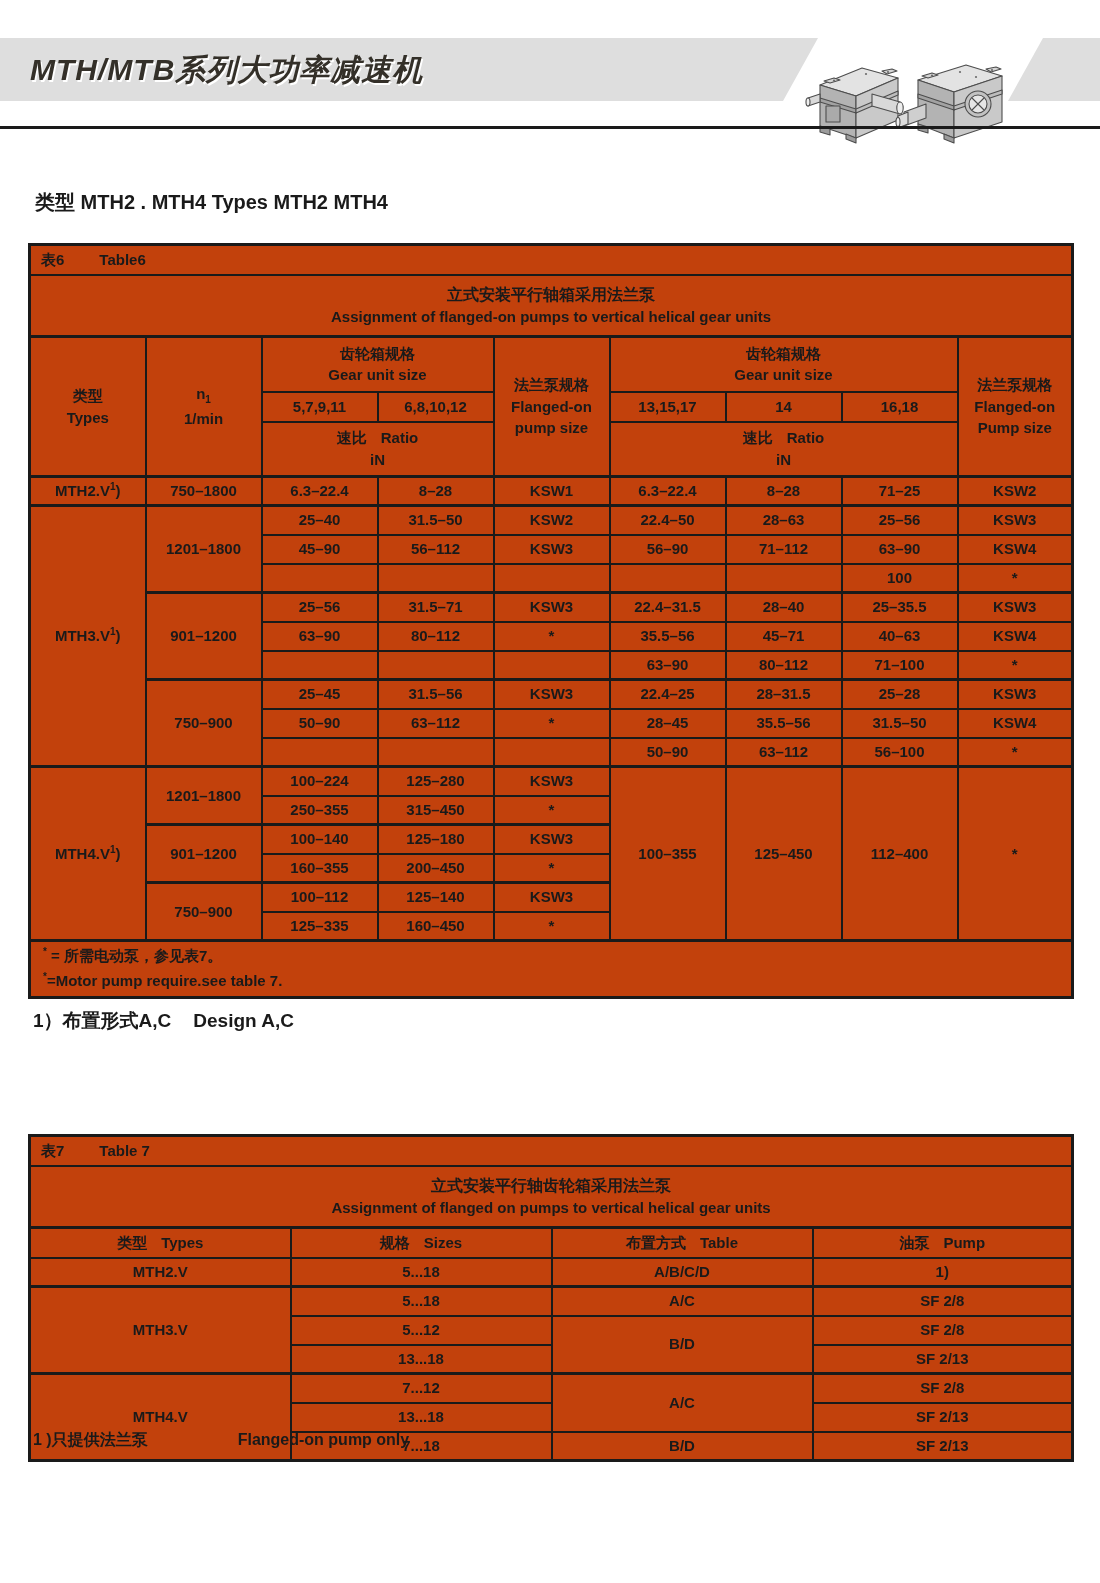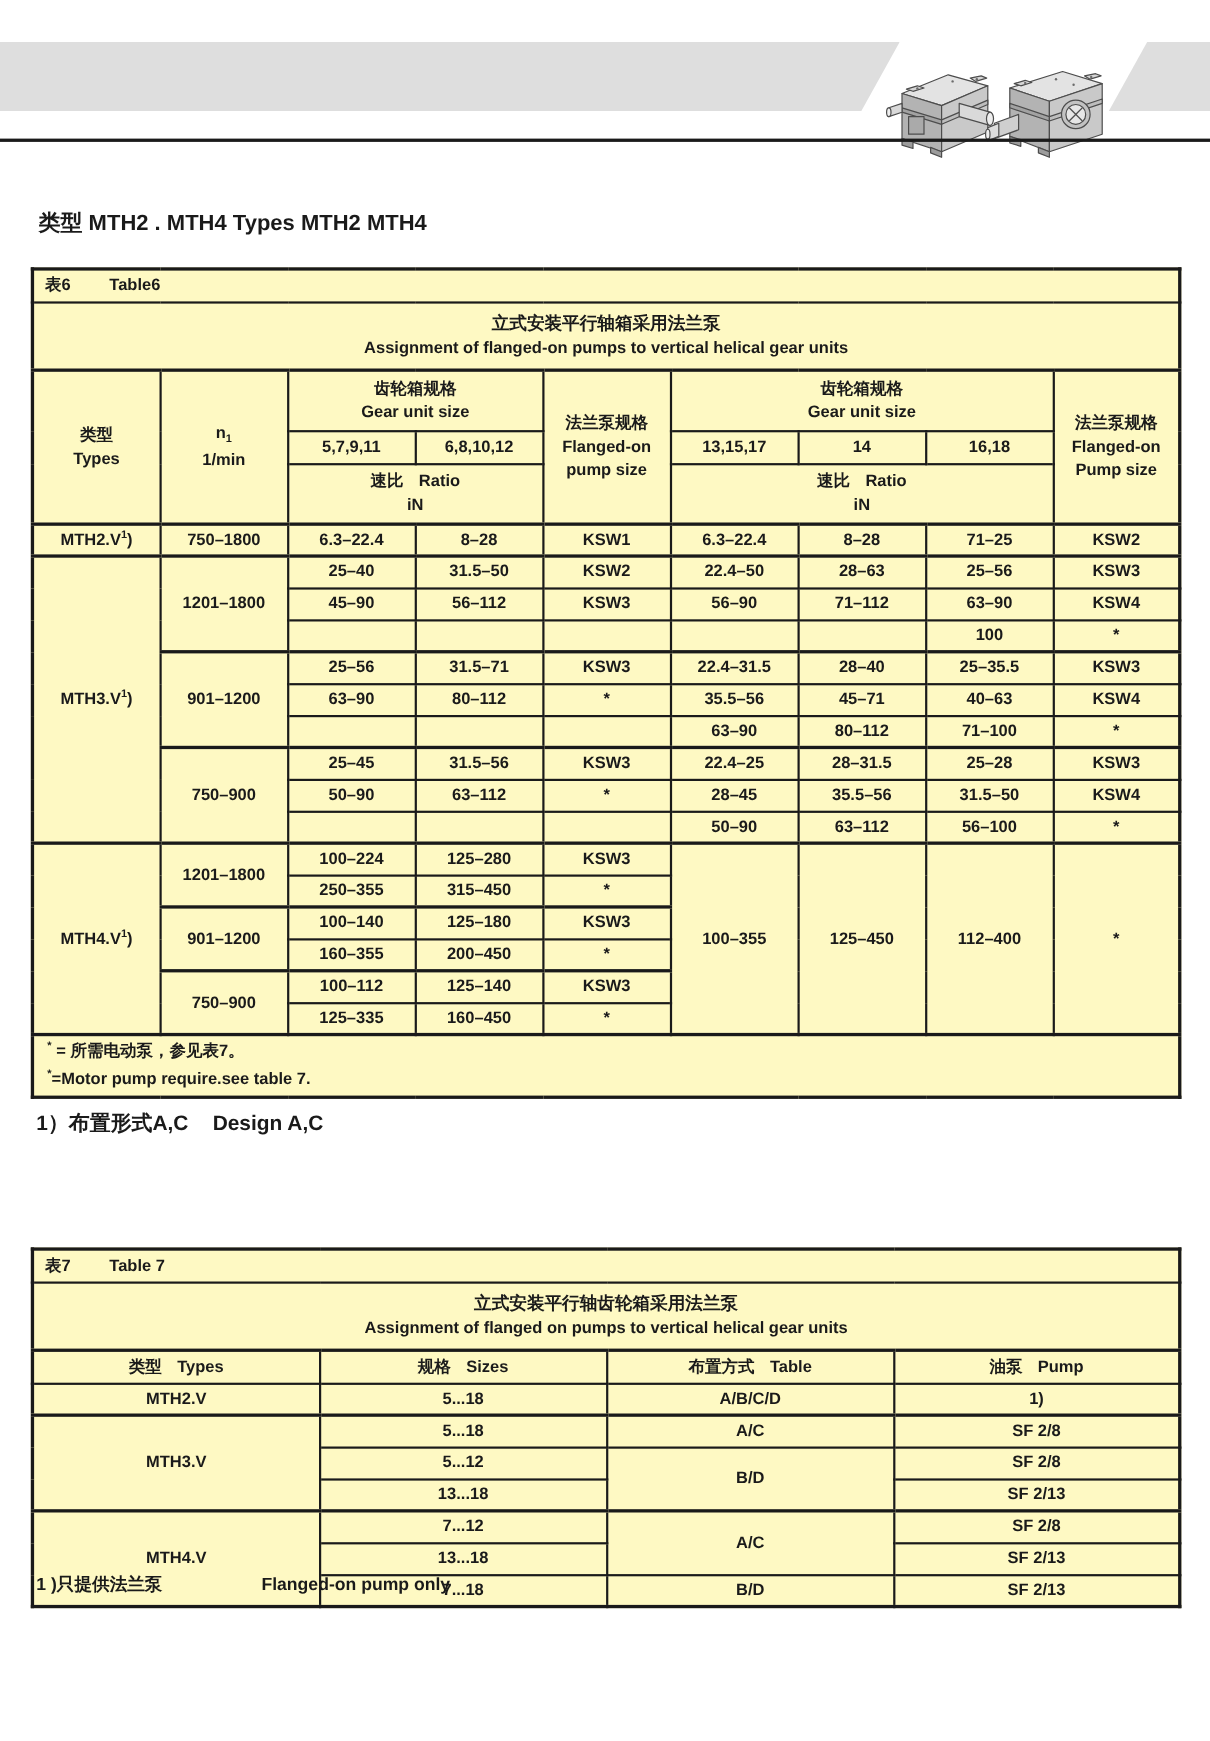--- a/index.html
+++ b/index.html
@@ -23,21 +23,21 @@
   }
   .gears { position:absolute; left:800px; top:12px; width:220px; height:103px; }
   
   .top-rule { position:absolute; left:0; top:126px; width:1100px; height:3px; background:#1a1a1a; }
   
   .sub-line { position:absolute; left:0; width:1100px; height:30px; font-size:20px; font-weight:bold; white-space:nowrap; }
   .sub-line .s1 { position:absolute; left:35px; }
   .sub-line.l1 .s2 { position:absolute; left:432px; }
   .sub-line.l2 .s2 { position:absolute; left:518px; }
   
-  table { border-collapse:collapse; table-layout:fixed; position:absolute; background:#fef9c3; }
+  table { border-collapse:collapse; table-layout:fixed; position:absolute; background:#c2410c; }
   td { border:2px solid #1a1a1a; text-align:center; vertical-align:middle;
        font-size:15px; font-weight:bold; padding:0; line-height:1.45; overflow:hidden; }
   .bt3 { border-top-width:3px !important; }
   .t6 { left:28px; top:243px; width:1043px; border:3px solid #1a1a1a; }
   .t7 { left:28px; top:1134px; width:1043px; border:3px solid #1a1a1a; }
   tr.r-label { height:30px; }
   tr.r-title6 { height:62px; }
   tr.r-h1 { height:55px; }
   tr.r-h2 { height:30px; }
   tr.r-h3 { height:55px; }
@@ -59,20 +59,21 @@
   .note-design .en { margin-left:22px; }
   .note-pump { top:1430px; font-size:16px; }
   .note-pump .en { margin-left:62px;padding-left:28px; }
 </style>
 </head>
 <body>
 
 <div class="banner">
   <div class="band-left"></div>
   <div class="band-right"></div>
+  <div class="banner-title">MTH/MTB系列大功率减速机</div>
   <svg class="gears" viewBox="0 0 220 103">
 
     <g stroke="#4d4d4d" stroke-width="1.1" stroke-linejoin="round">
       <polygon points="20,35 62,18 98,28 56,46" fill="#e3e3e3"></polygon>
       <polygon points="20,35 56,46 56,88 20,76" fill="#b3b3b3"></polygon>
       <polygon points="56,46 98,28 98,70 56,88" fill="#c9c9c9"></polygon>
       <polygon points="20,48 56,59 56,63 20,52" fill="#a2a2a2"></polygon>
       <polygon points="56,59 98,41 98,45 56,63" fill="#bdbdbd"></polygon>
       <polygon points="24,31 34,28 40,30 30,33" fill="#d6d6d6"></polygon>
       <polygon points="82,21 92,19 97,21 87,24" fill="#d6d6d6"></polygon>

